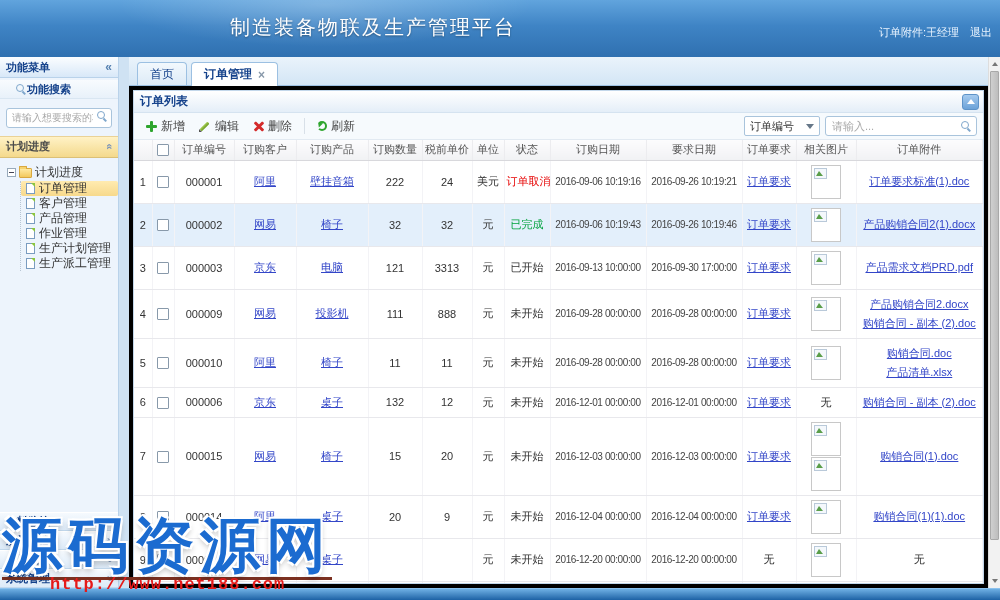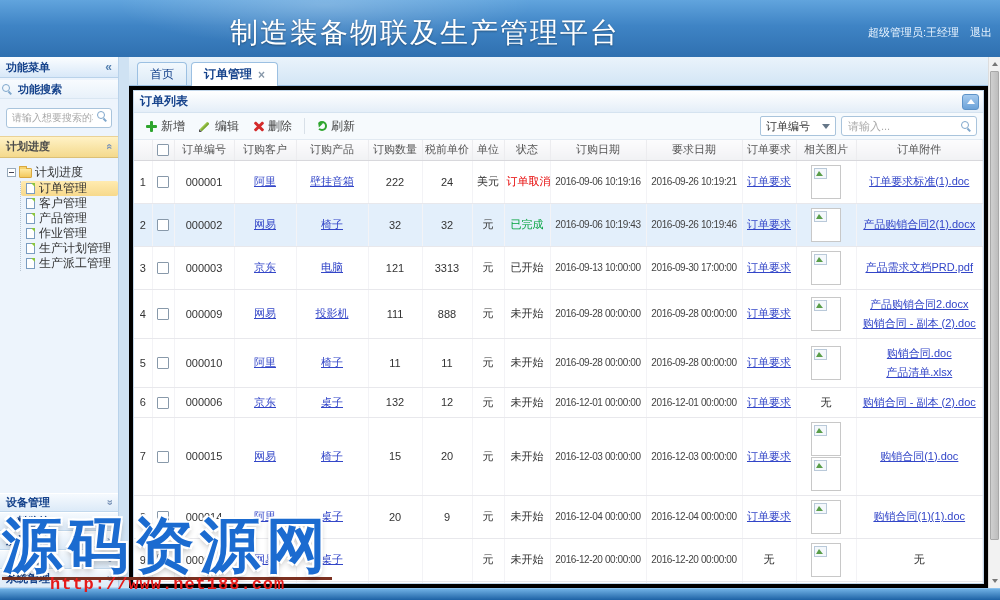--- a/index.html
+++ b/index.html
@@ -4,32 +4,32 @@
 <style>
 * { margin:0; padding:0; box-sizing:border-box; }
 html,body { width:1000px; height:600px; overflow:hidden; font-family:"Liberation Sans",sans-serif; }
 .page { position:relative; width:1000px; height:600px; background:#CFE2F3; overflow:hidden; }
 
 
 .app-header { position:absolute; left:0; top:0; width:1000px; height:57px;
   background:linear-gradient(180deg,#61A4DD 0%,#3F84C5 45%,#2F70B0 100%); overflow:hidden; }
 .app-header::before { content:''; position:absolute; left:10%; top:-40px; width:45%; height:90px;
   background:radial-gradient(ellipse at center, rgba(255,255,255,.22), transparent 65%); }
-.app-title { position:absolute; left:230px; top:14px; font-size:28px; color:#FFFFFF;
+.app-title { position:absolute; left:230px; top:14px; font-size:20px; color:#FFFFFF;
   letter-spacing:2px; text-shadow:0 1px 2px rgba(0,0,0,.35); white-space:nowrap; }
 .user-area { position:absolute; right:8px; top:25px; font-size:11px; color:#EAF4FF; white-space:nowrap; }
 .user-area a { color:#EAF4FF; text-decoration:none; margin-left:8px; cursor:pointer; }
 
 
 .sidebar { position:absolute; left:0; top:57px; width:119px; height:531px; background:#EDF4FC;
   border-right:1px solid #B9D2EA; display:flex; flex-direction:column; overflow:hidden; }
 .sb-header { height:21px; flex:none; background:linear-gradient(#FBFDFF,#D8E8F8); border-bottom:1px solid #B9D2EA;
   color:#15428B; font-weight:bold; font-size:11px; display:flex; align-items:center; justify-content:space-between; padding:0 6px; }
 .collapse-icon { color:#5580B0; font-size:12px; cursor:pointer; }
-.sb-search-title { height:19px; flex:none; margin-top:2px; display:flex; align-items:center; gap:5px; padding:0 2px;
+.sb-search-title { height:19px; flex:none; margin-top:2px; display:flex; align-items:center; padding:0 16px;
   font-size:11px; font-weight:bold; color:#15428B; background:linear-gradient(#F8FBFE,#E8F1FA); border-bottom:1px solid #D9E6F2; }
 .mag { width:11px; height:11px; display:inline-block; position:relative; flex:none; }
 .mag::before { content:''; position:absolute; width:6px; height:6px; border:1.5px solid #7FA7CC; border-radius:50%; left:0; top:0; }
 .mag::after { content:''; position:absolute; width:4px; height:1.5px; background:#7FA7CC; transform:rotate(45deg); left:6px; top:8px; }
 .sb-search { margin:8px 6px 6px 6px; position:relative; flex:none; }
 .sb-search input { width:100%; height:20px; border:1px solid #A9C4DC; border-radius:3px; font-size:10px;
   padding:0 18px 0 5px; color:#555; font-family:inherit; background:#fff; }
 .sb-search input::placeholder { color:#A9A9A9; }
 .sb-search .mag { position:absolute; right:4px; top:4px; }
 .accordion-top { height:22px; flex:none; margin-top:2px; background:linear-gradient(#FFF2C6,#F4D98C);
@@ -78,21 +78,21 @@
 
 .toolbar { height:27px; flex:none; background:#F6FAFD; border-bottom:1px solid #E2EAF2;
   display:flex; align-items:center; padding:0 6px; gap:2px; }
 .tbtn { display:flex; align-items:center; gap:4px; font-size:12px; color:#444; padding:2px 6px; border-radius:3px; cursor:pointer; white-space:nowrap; }
 .tsep { width:1px; height:16px; background:#D8E0E8; margin:0 4px; }
 .toolbar-right { margin-left:auto; display:flex; align-items:center; gap:5px; }
 .combo { width:76px; height:20px; border:1px solid #A9C4DC; background:#fff; border-radius:2px; font-size:11px; color:#333;
   display:flex; align-items:center; justify-content:space-between; padding:0 5px; cursor:pointer; white-space:nowrap; }
 .caret { width:0; height:0; border:4px solid transparent; border-top:5px solid #667788; margin-top:5px; }
 .searchbox { position:relative; }
-.searchbox input { width:136px; height:20px; border:1px solid #A9C4DC; border-radius:3px; font-size:11px;
+.searchbox input { width:152px; height:20px; border:1px solid #A9C4DC; border-radius:3px; font-size:11px;
   padding:0 20px 0 6px; color:#555; font-family:inherit; background:#fff; }
 .searchbox input::placeholder { color:#AAAAAA; }
 .searchbox .mag { position:absolute; right:5px; top:5px; }
 
 
 .icon-plus { width:11px; height:11px; position:relative; display:inline-block; }
 .icon-plus::before { content:''; position:absolute; left:0; top:4px; width:11px; height:3px; background:#2EA52E; border-radius:1px; }
 .icon-plus::after { content:''; position:absolute; left:4px; top:0; width:3px; height:11px; background:#2EA52E; border-radius:1px; }
 .icon-pencil { width:12px; height:12px; position:relative; display:inline-block; }
 .icon-pencil::before { content:''; position:absolute; left:0; top:5px; width:11px; height:3px;
@@ -149,21 +149,21 @@
   font-family:"Liberation Mono",monospace; font-size:17px; font-weight:bold; color:#E51A1A; letter-spacing:1px; white-space:nowrap; }
 </style>
 </head>
 <body>
 
 <div class="page">
 
   <header class="app-header">
     <div class="app-title">制造装备物联及生产管理平台</div>
     <div class="user-area">
-      <span>超级管理员:王经理</span>
+      <span>订单附件:王经理</span>
       <a>退出</a>
     </div>
   </header>
 
   <aside class="sidebar">
     <div class="sb-header">
       <span>功能菜单</span>
       <span class="collapse-icon">«</span>
     </div>
     <div class="sb-search-title">
@@ -205,24 +205,20 @@
             <span class="doc-icon"></span>
             <span>生产计划管理</span>
           </div>
           <div class="tree-item">
             <span class="doc-icon"></span>
             <span>生产派工管理</span>
           </div>
         </div>
     </div>
     <div class="sb-bottom">
-        <div class="sb-acc">
-          <span>设备管理</span>
-          <span class="chev down">«</span>
-        </div>
         <div class="sb-acc">
           <span>物料监控</span>
           <span class="chev down">«</span>
         </div>
         <div class="sb-acc">
           <span>质量监控</span>
           <span class="chev down">«</span>
         </div>
         <div class="sb-acc">
           <span>人员监控</span>

